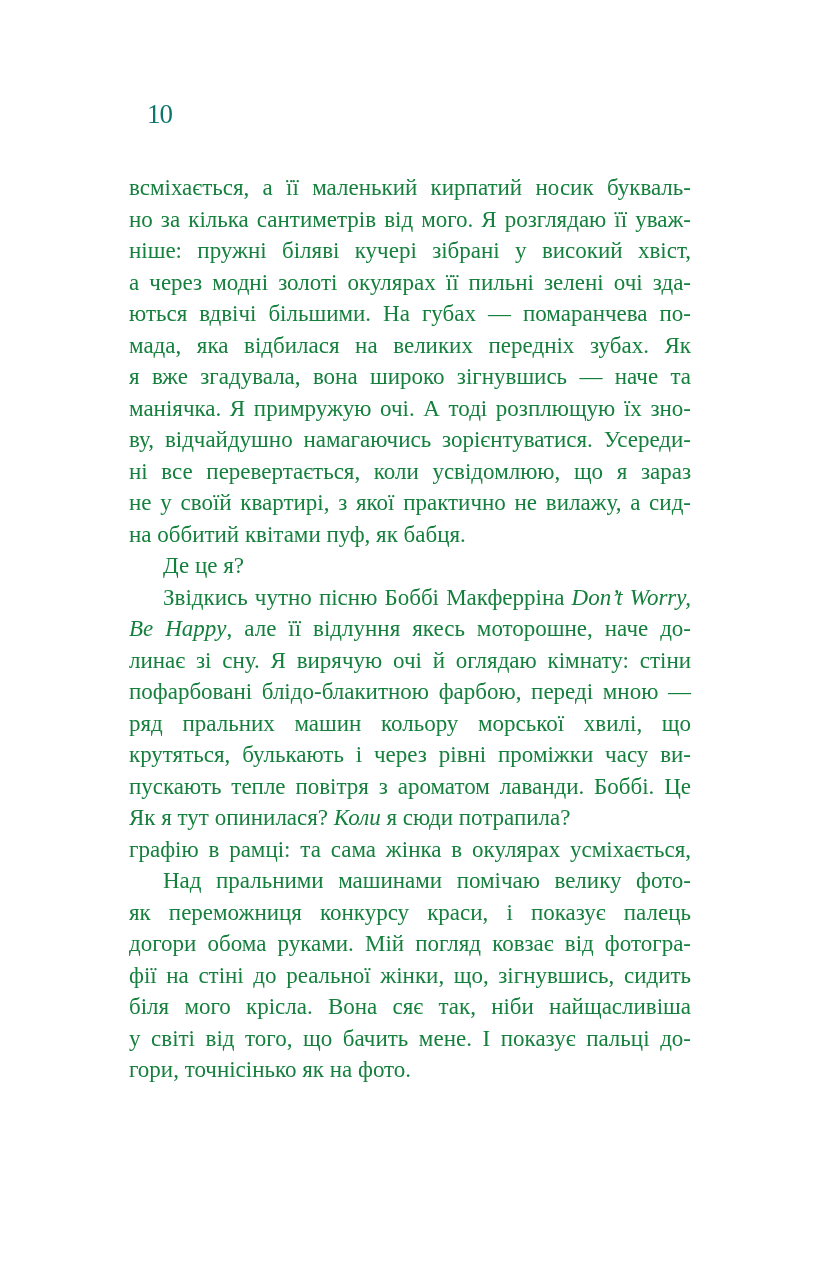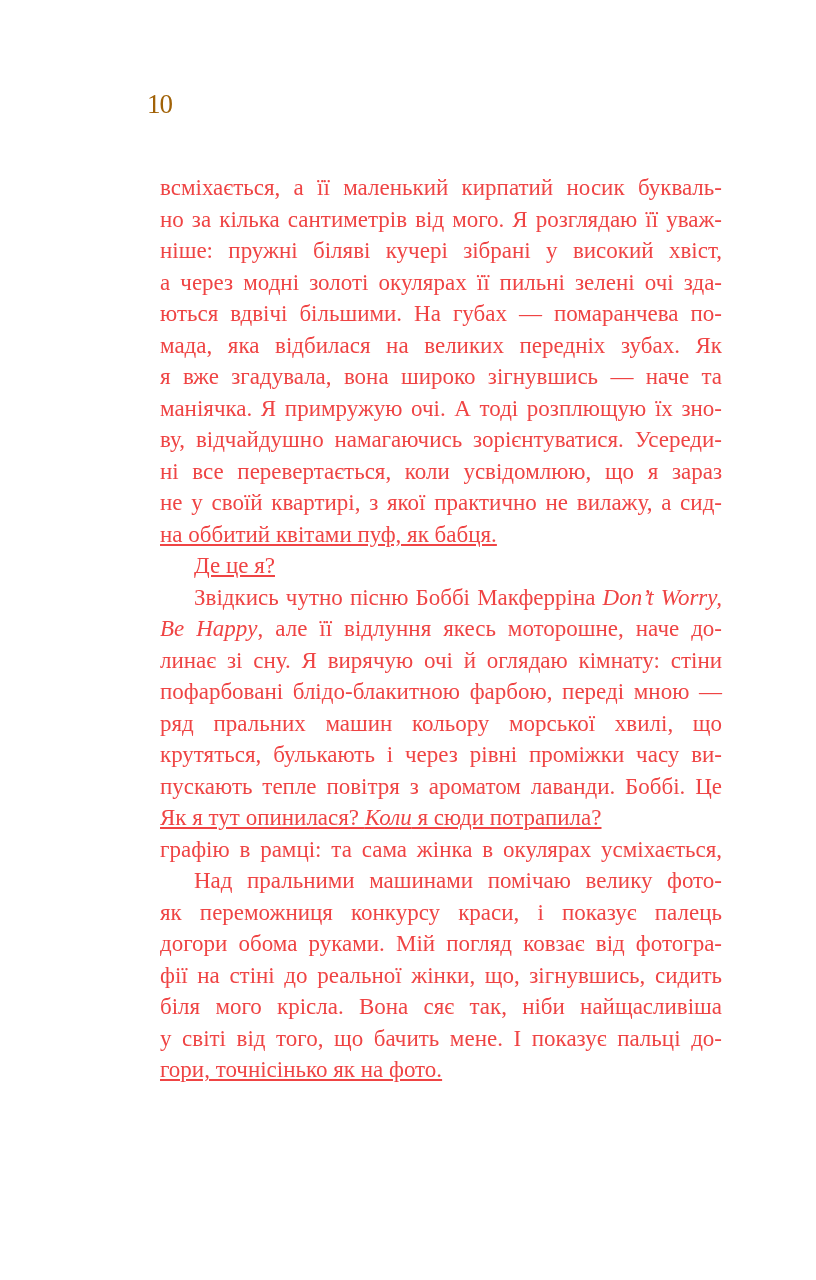--- a/index.html
+++ b/index.html
@@ -11,43 +11,42 @@
     position: relative;
     width: 816px;
     height: 1280px;
     background: #ffffff;
     overflow: hidden;
     font-family: "Liberation Serif", serif;
   }
   .page-number {
     position: absolute;
     left: 147px;
-    top: 91px;
+    top: 101px;
     font-size: 27px;
     line-height: 27px;
     letter-spacing: -1px;
-    color: #a16207;
+    color: #0f766e;
   }
   .text-block {
     position: absolute;
-    left: 160px;
+    left: 129px;
     top: 172px;
     width: 562px;
     font-size: 23px;
     line-height: 31.5px;
-    color: #ef4444;
+    color: #15803d;
   }
   .line {
     text-align: justify;
     text-align-last: justify;
     white-space: normal;
   }
   .line.last {
     text-align-last: left;
-    text-decoration: underline;
   }
   .line.indent {
     text-indent: 34px;
   }
   .it {
     font-style: italic;
   }
 </style>
 </head>
 <body>

